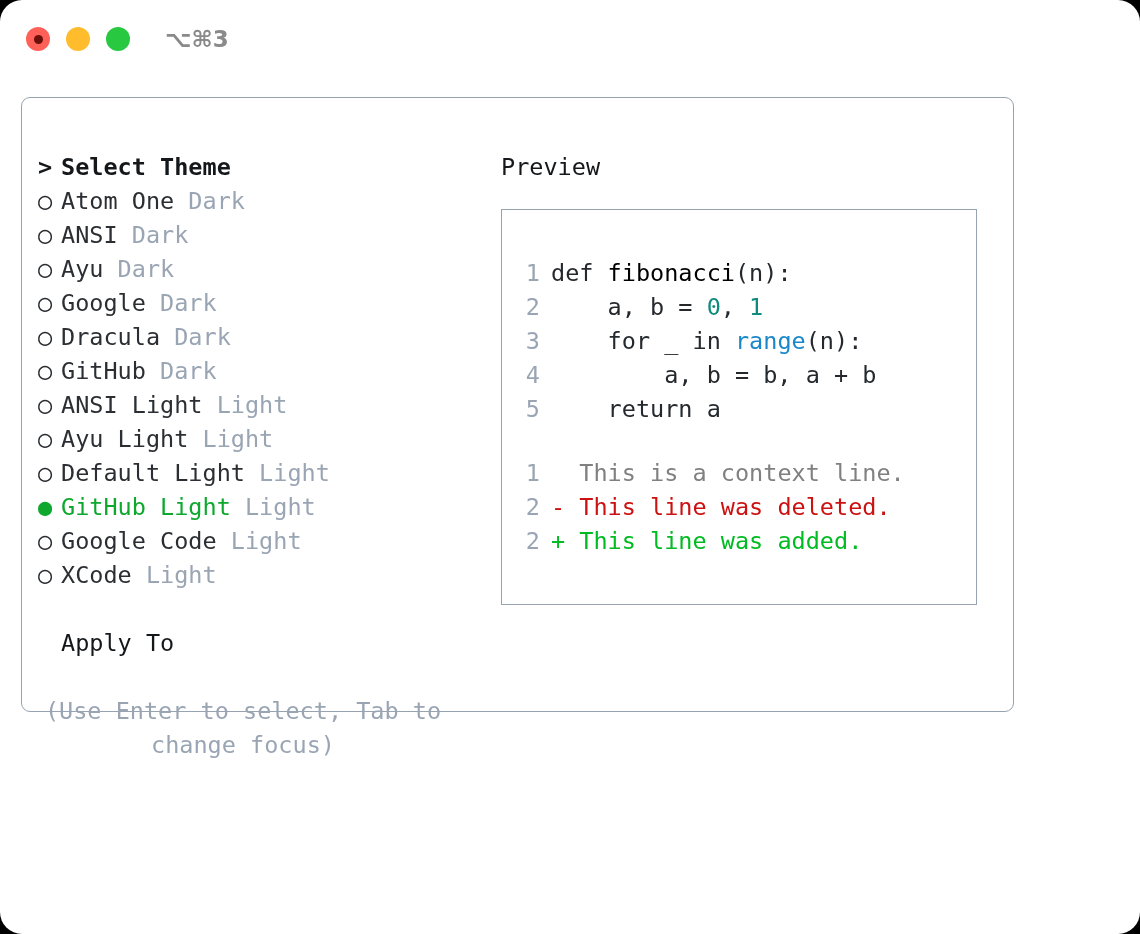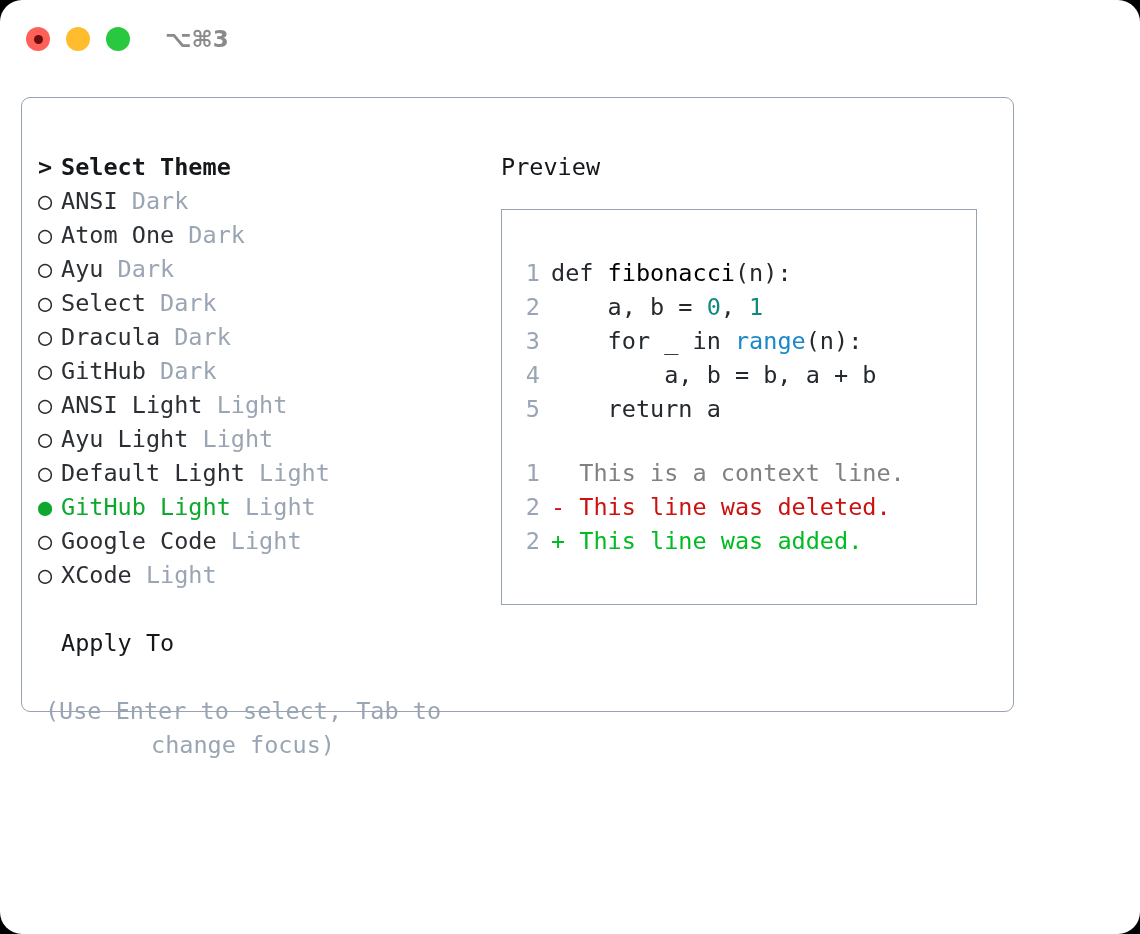--- a/index.html
+++ b/index.html
@@ -218,24 +218,24 @@
   </div>
 
   <div class="panel">
     <div class="columns">
 
       <div class="col-left">
 
         <div class="tui-line heading"><span class="marker">&gt;</span><span>Select Theme</span></div>
 
         <div id="theme-list">
+            <div class="tui-line"><span class="marker bullet-empty">○</span><span class="item-label">Atom One</span><span> </span><span class="tag">Dark</span></div>
             <div class="tui-line"><span class="marker bullet-empty">○</span><span class="item-label">ANSI</span><span> </span><span class="tag">Dark</span></div>
-            <div class="tui-line"><span class="marker bullet-empty">○</span><span class="item-label">Atom One</span><span> </span><span class="tag">Dark</span></div>
             <div class="tui-line"><span class="marker bullet-empty">○</span><span class="item-label">Ayu</span><span> </span><span class="tag">Dark</span></div>
-            <div class="tui-line"><span class="marker bullet-empty">○</span><span class="item-label">Select</span><span> </span><span class="tag">Dark</span></div>
+            <div class="tui-line"><span class="marker bullet-empty">○</span><span class="item-label">Google</span><span> </span><span class="tag">Dark</span></div>
             <div class="tui-line"><span class="marker bullet-empty">○</span><span class="item-label">Dracula</span><span> </span><span class="tag">Dark</span></div>
             <div class="tui-line"><span class="marker bullet-empty">○</span><span class="item-label">GitHub</span><span> </span><span class="tag">Dark</span></div>
             <div class="tui-line"><span class="marker bullet-empty">○</span><span class="item-label">ANSI Light</span><span> </span><span class="tag">Light</span></div>
             <div class="tui-line"><span class="marker bullet-empty">○</span><span class="item-label">Ayu Light</span><span> </span><span class="tag">Light</span></div>
             <div class="tui-line"><span class="marker bullet-empty">○</span><span class="item-label">Default Light</span><span> </span><span class="tag">Light</span></div>
             <div class="tui-line row-selected"><span class="marker bullet-full">●</span><span class="item-label">GitHub Light</span><span> </span><span class="tag">Light</span></div>
             <div class="tui-line"><span class="marker bullet-empty">○</span><span class="item-label">Google Code</span><span> </span><span class="tag">Light</span></div>
             <div class="tui-line"><span class="marker bullet-empty">○</span><span class="item-label">XCode</span><span> </span><span class="tag">Light</span></div>
           </div>
 

